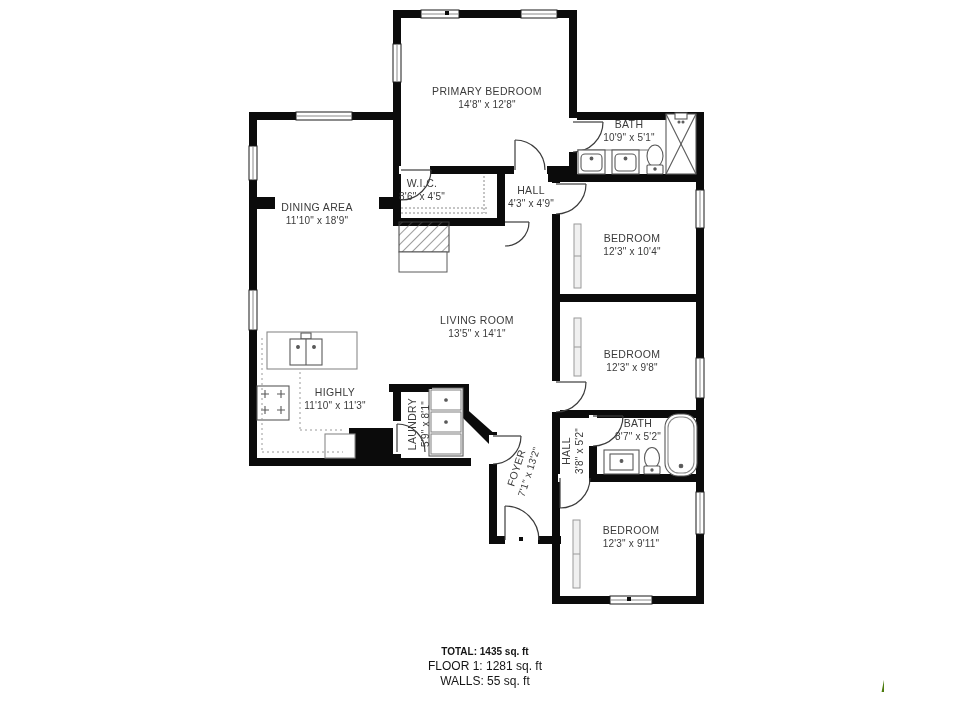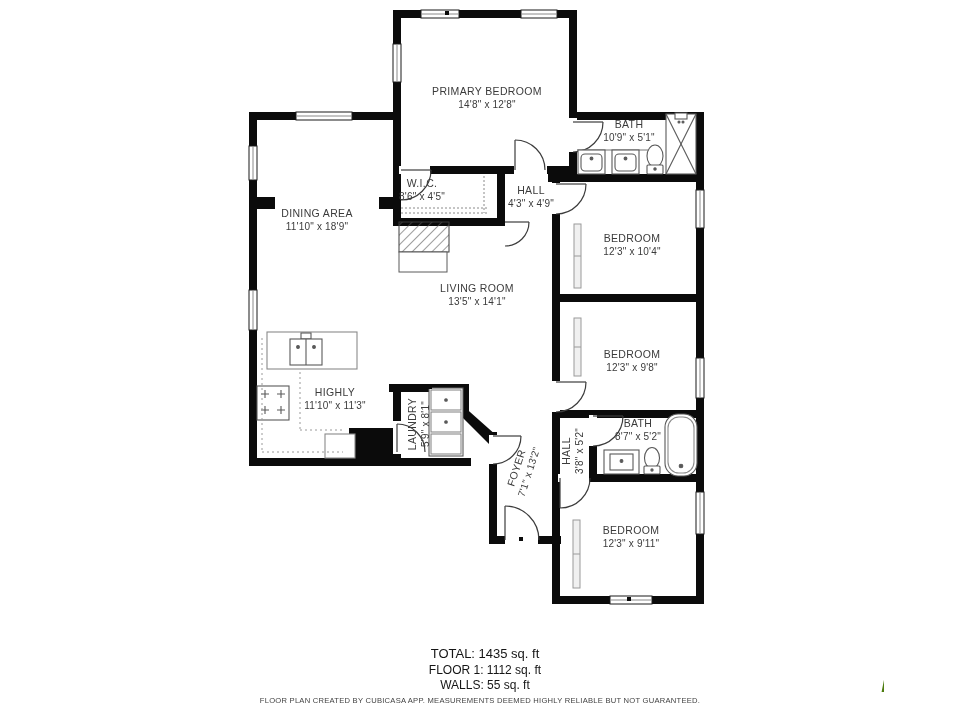--- a/index.html
+++ b/index.html
@@ -6,21 +6,21 @@
   .stage{position:relative;width:884px;height:720px;background:#ffffff;overflow:hidden;
          font-family:"Liberation Sans",sans-serif;}
   svg{position:absolute;left:0;top:0;}
   .room-label{position:absolute;transform:translate(-50%,-50%);text-align:center;
               color:#3b3b3b;font-size:10.5px;line-height:1.25;letter-spacing:.35px;white-space:nowrap;}
   .room-label .rdims{font-size:10px;letter-spacing:.2px;margin-top:1px;}
   .rot90{transform:translate(-50%,-50%) rotate(-90deg);}
   .rot72{transform:translate(-50%,-50%) rotate(-72deg);}
   .summary{position:absolute;left:485px;top:646px;transform:translateX(-50%);
            text-align:center;color:#151515;font-size:12px;line-height:1.28;white-space:nowrap;}
-  .summary .total{font-weight:normal;font-size:13px;text-align:center;}
+  .summary .total{font-weight:bold;font-size:10px;text-align:center;}
   .disclaimer{position:absolute;left:480px;top:696px;transform:translateX(-50%);
               font-size:7.6px;color:#3f3f3f;letter-spacing:.25px;white-space:nowrap;}
   .logo{position:absolute;left:874px;top:651px;width:80px;color:#4d7c0f;font-weight:bold;
         font-style:italic;text-align:center;line-height:1;}
   .logo-the{display:block;font-size:13px;letter-spacing:2px;margin-left:4px;}
   .logo-row{position:relative;display:block;font-size:34px;letter-spacing:-2px;margin-top:-1px;}
   .logo-tm{position:absolute;top:0;right:2px;font-size:6px;letter-spacing:0;}
   .logo-com{display:block;text-align:right;font-size:10px;letter-spacing:0;margin:-7px 6px 0 0;}
 </style>
 </head>
@@ -296,29 +296,29 @@
     <div class="rdims">10'9" x 5'1"</div>
   </div>
   <div class="room-label" style="left:422px;top:190px">
     <div class="rname">W.I.C.</div>
     <div class="rdims">8'6" x 4'5"</div>
   </div>
   <div class="room-label" style="left:531px;top:197px">
     <div class="rname">HALL</div>
     <div class="rdims">4'3" x 4'9"</div>
   </div>
-  <div class="room-label" style="left:317px;top:220px">
+  <div class="room-label" style="left:317px;top:214px">
     <div class="rname">DINING AREA</div>
     <div class="rdims">11'10" x 18'9"</div>
   </div>
   <div class="room-label" style="left:632px;top:245px">
     <div class="rname">BEDROOM</div>
     <div class="rdims">12'3" x 10'4"</div>
   </div>
-  <div class="room-label" style="left:477px;top:295px">
+  <div class="room-label" style="left:477px;top:327px">
     <div class="rname">LIVING ROOM</div>
     <div class="rdims">13'5" x 14'1"</div>
   </div>
   <div class="room-label" style="left:632px;top:361px">
     <div class="rname">BEDROOM</div>
     <div class="rdims">12'3" x 9'8"</div>
   </div>
   <div class="room-label" style="left:335px;top:399px">
     <div class="rname">HIGHLY</div>
     <div class="rdims">11'10" x 11'3"</div>
@@ -340,25 +340,24 @@
     <div class="rdims">8'7" x 5'2"</div>
   </div>
   <div class="room-label" style="left:631px;top:537px">
     <div class="rname">BEDROOM</div>
     <div class="rdims">12'3" x 9'11"</div>
   </div>
 </div>
 
 <div class="summary">
   <div class="total">TOTAL: 1435 sq. ft</div>
-  <div>FLOOR 1: 1112 sq. ft</div>
+  <div>FLOOR 1: 1281 sq. ft</div>
   <div>WALLS: 55 sq. ft</div>
 </div>
 
-<div class="disclaimer">FLOOR PLAN CREATED BY CUBICASA APP. MEASUREMENTS DEEMED HIGHLY RELIABLE BUT NOT GUARANTEED.</div>
 
 <div class="logo">
   <span class="logo-the">THE</span>
   <span class="logo-row">
     <span>MLS</span>
     <span class="logo-tm">™</span>
   </span>
   <span class="logo-com">.COM</span>
 </div>
 

